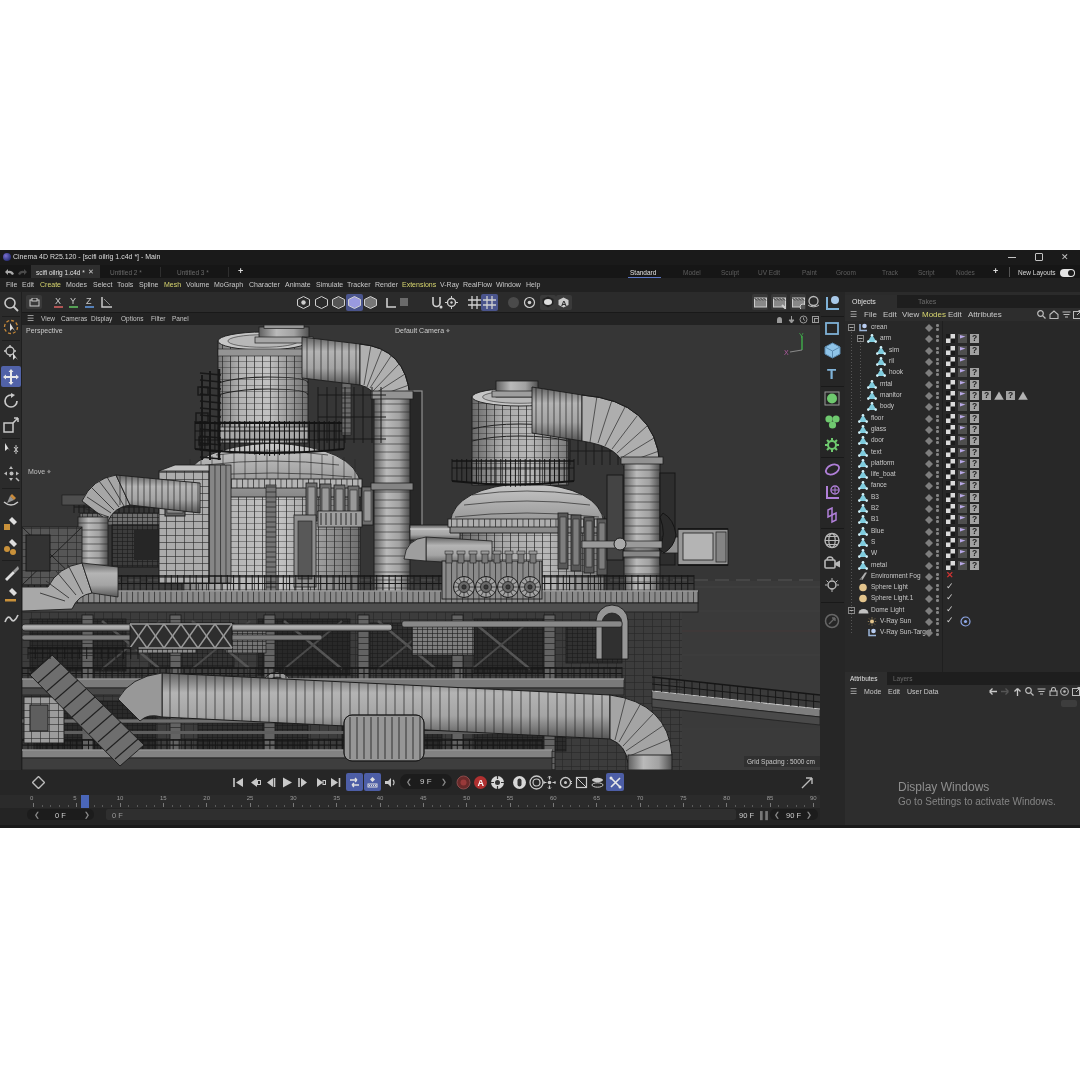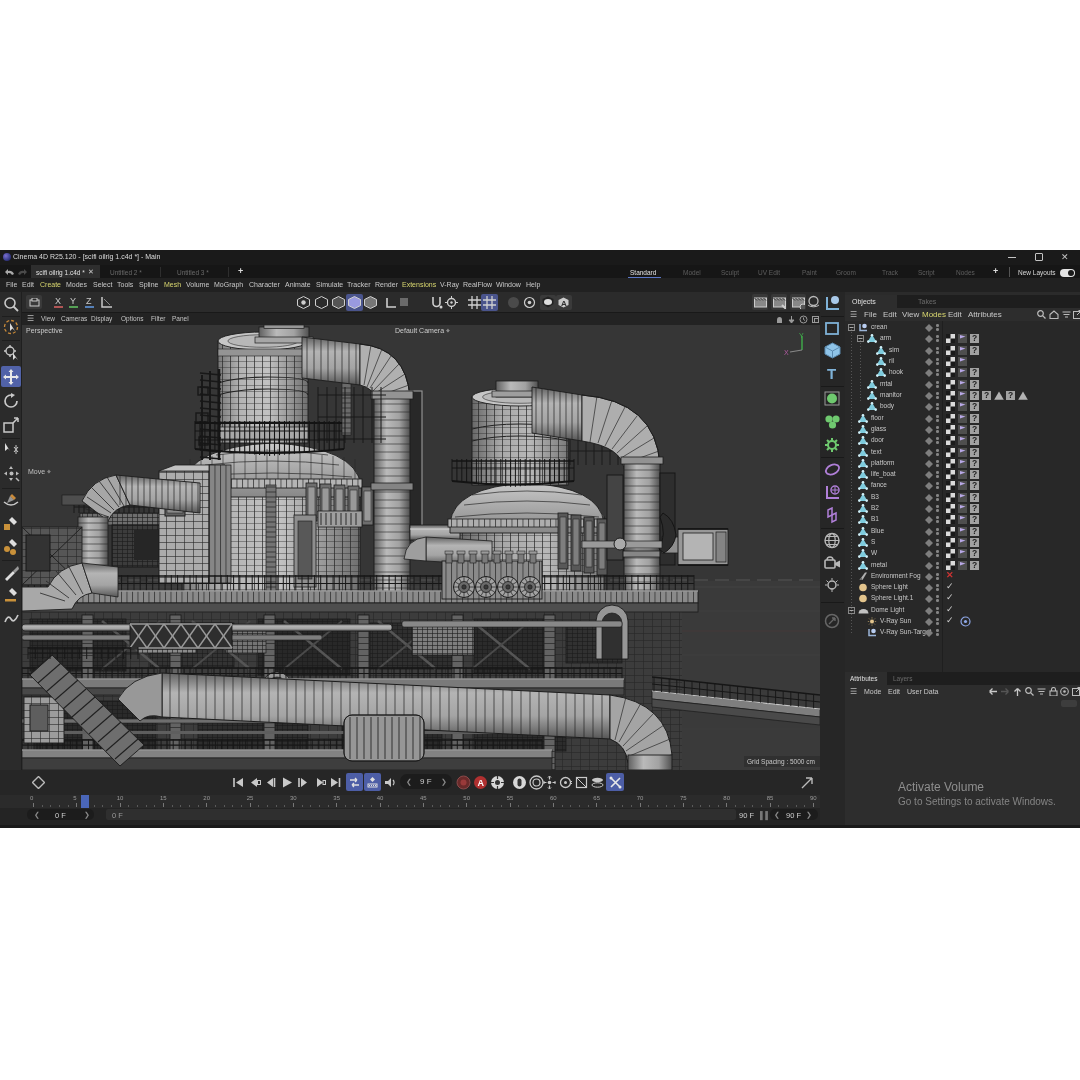--- a/index.html
+++ b/index.html
@@ -2148,21 +2148,21 @@
       </svg>
 <svg class="abs" style="left:215px;top:15px" width="9" height="9">
         <circle cx="4.5" cy="4.5" r="3.8" fill="none" stroke="#bbb" stroke-width="1.1"></circle>
         <circle cx="4.5" cy="4.5" r="1.3" fill="#bbb"></circle>
       </svg>
 <svg class="abs" style="left:227px;top:15px" width="9" height="9">
         <rect x="0.5" y="1.5" width="7" height="7" fill="none" stroke="#bbb"></rect>
         <path d="M4 5 L8.5 0.5 M5.5 0.5 L8.5 0.5 L8.5 3.5" stroke="#bbb" fill="none"></path>
       </svg>
 <div class="abs" style="left:216px;top:28px;width:16px;height:7px;background:#3d3d3d;border-radius:2px;"></div>
-<span class="abs t" style="left:53px;top:108px;font-size:12px;color:#8e8e8e;">Activate Volume</span>
+<span class="abs t" style="left:53px;top:108px;font-size:12px;color:#8e8e8e;">Display Windows</span>
 <span class="abs t" style="left:53px;top:124px;font-size:10px;color:#848484;">Go to Settings to activate Windows.</span>
 </div>
 <div id="timeline" class="abs" style="left:0;top:520px;width:820px;height:55px;background:#242424;">
 <div class="abs" style="left:0;top:0;width:820px;height:25px;background:#262626;"></div>
 <svg class="abs" style="left:32px;top:6px" width="13" height="13">
         <path d="M6.5 0.5 L12.5 6.5 L6.5 12.5 L0.5 6.5 Z" fill="none" stroke="#bbb" stroke-width="1.4"></path>
       </svg>
 <svg class="abs" style="left:232px;top:6px" width="13" height="13">
         <path d="M2 2 L2 11" stroke="#c9c9c9" stroke-width="1.6"></path>
         <path d="M11 2 L4 6.5 L11 11 Z" fill="#c9c9c9"></path>

